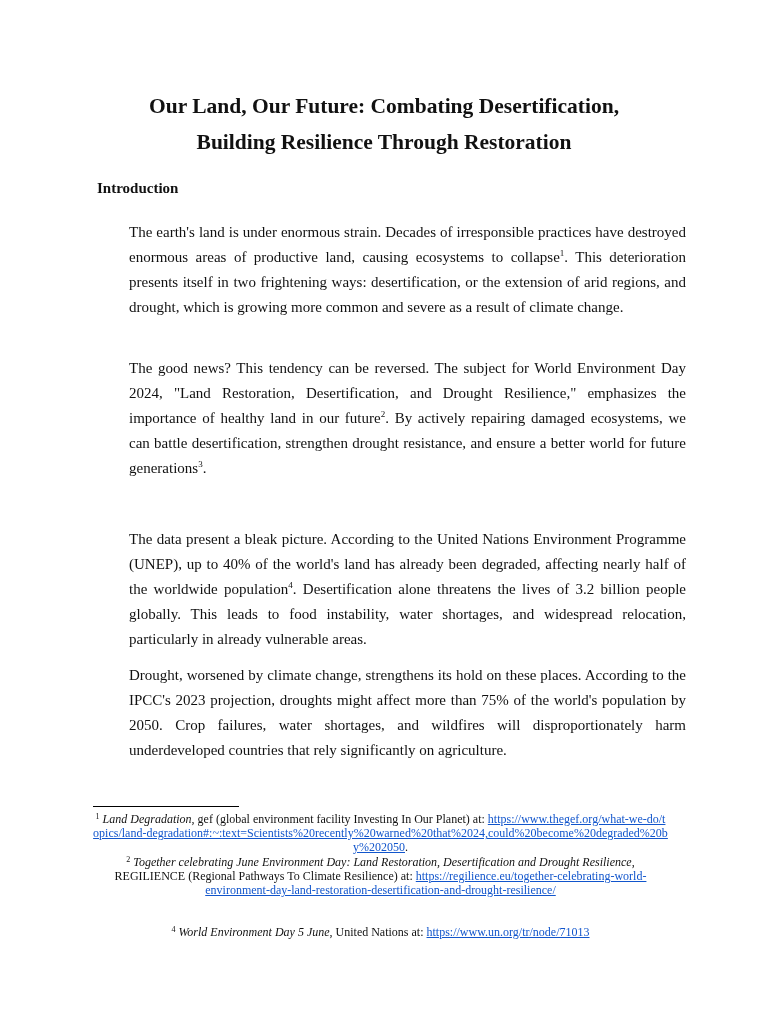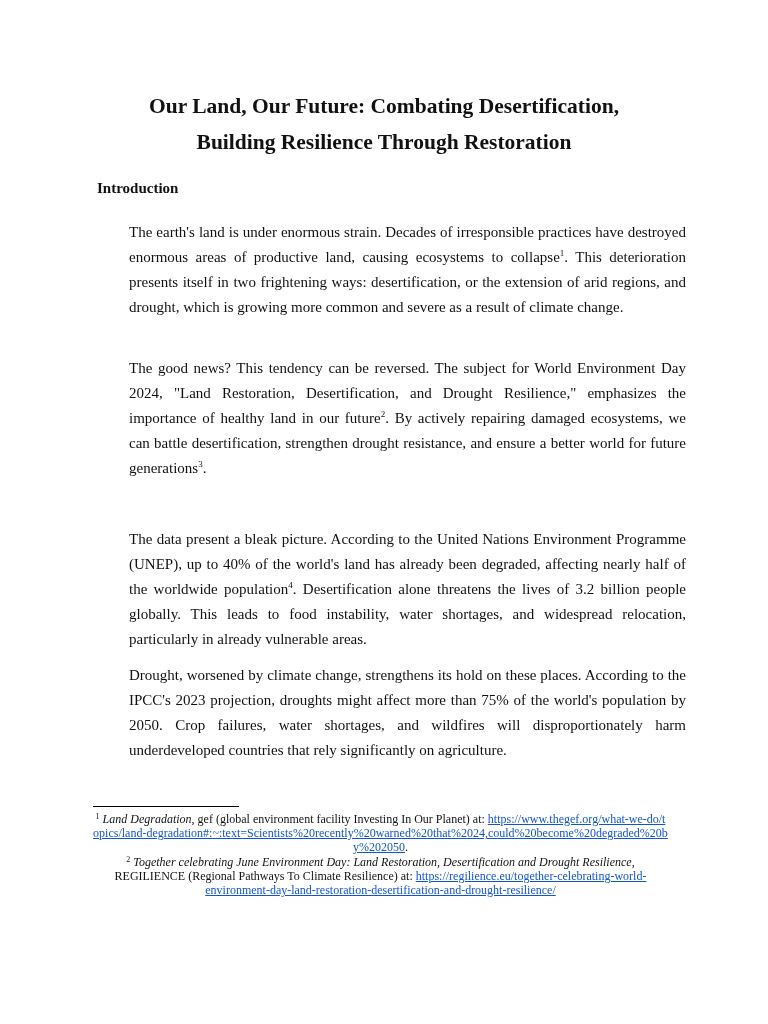--- a/index.html
+++ b/index.html
@@ -52,14 +52,15 @@
   <p class="para" style="top:647px"><span>Drought, worsened by climate change, strengthens its hold on these places. According to the IPCC's 2023 projection, droughts might affect more than 75% of the world's population by 2050. Crop failures, water shortages, and wildfires will disproportionately harm underdeveloped countries that rely significantly on agriculture.</span></p>
 
 
   <div class="fn-rule"></div>
 
   <p class="fn" style="top:808px"><sup>1</sup> <em>Land Degradation</em><span>, gef (global environment facility Investing In Our Planet) at: </span><a href="#" style="word-break:break-all">https://www.thegef.org/what-we-do/topics/land-degradation#:~:text=Scientists%20recently%20warned%20that%2024,could%20become%20degraded%20by%202050</a><span>.</span></p>
 
   <p class="fn" style="top:851px"><sup>2</sup> <em>Together celebrating June Environment Day: Land Restoration, Desertification and Drought Resilience</em><span>, REGILIENCE (Regional Pathways To Climate Resilience) at: </span><a href="#">https://regilience.eu/together-celebrating-world-environment-day-land-restoration-desertification-and-drought-resilience/</a></p>
 
 
+  <p class="fn" style="top:921px"><sup>4</sup> <em>World Environment Day 5 June</em><span>, United Nations at: </span><a href="#">https://www.un.org/tr/node/71013</a></p>
 
 </div>
 
 </body></html>

